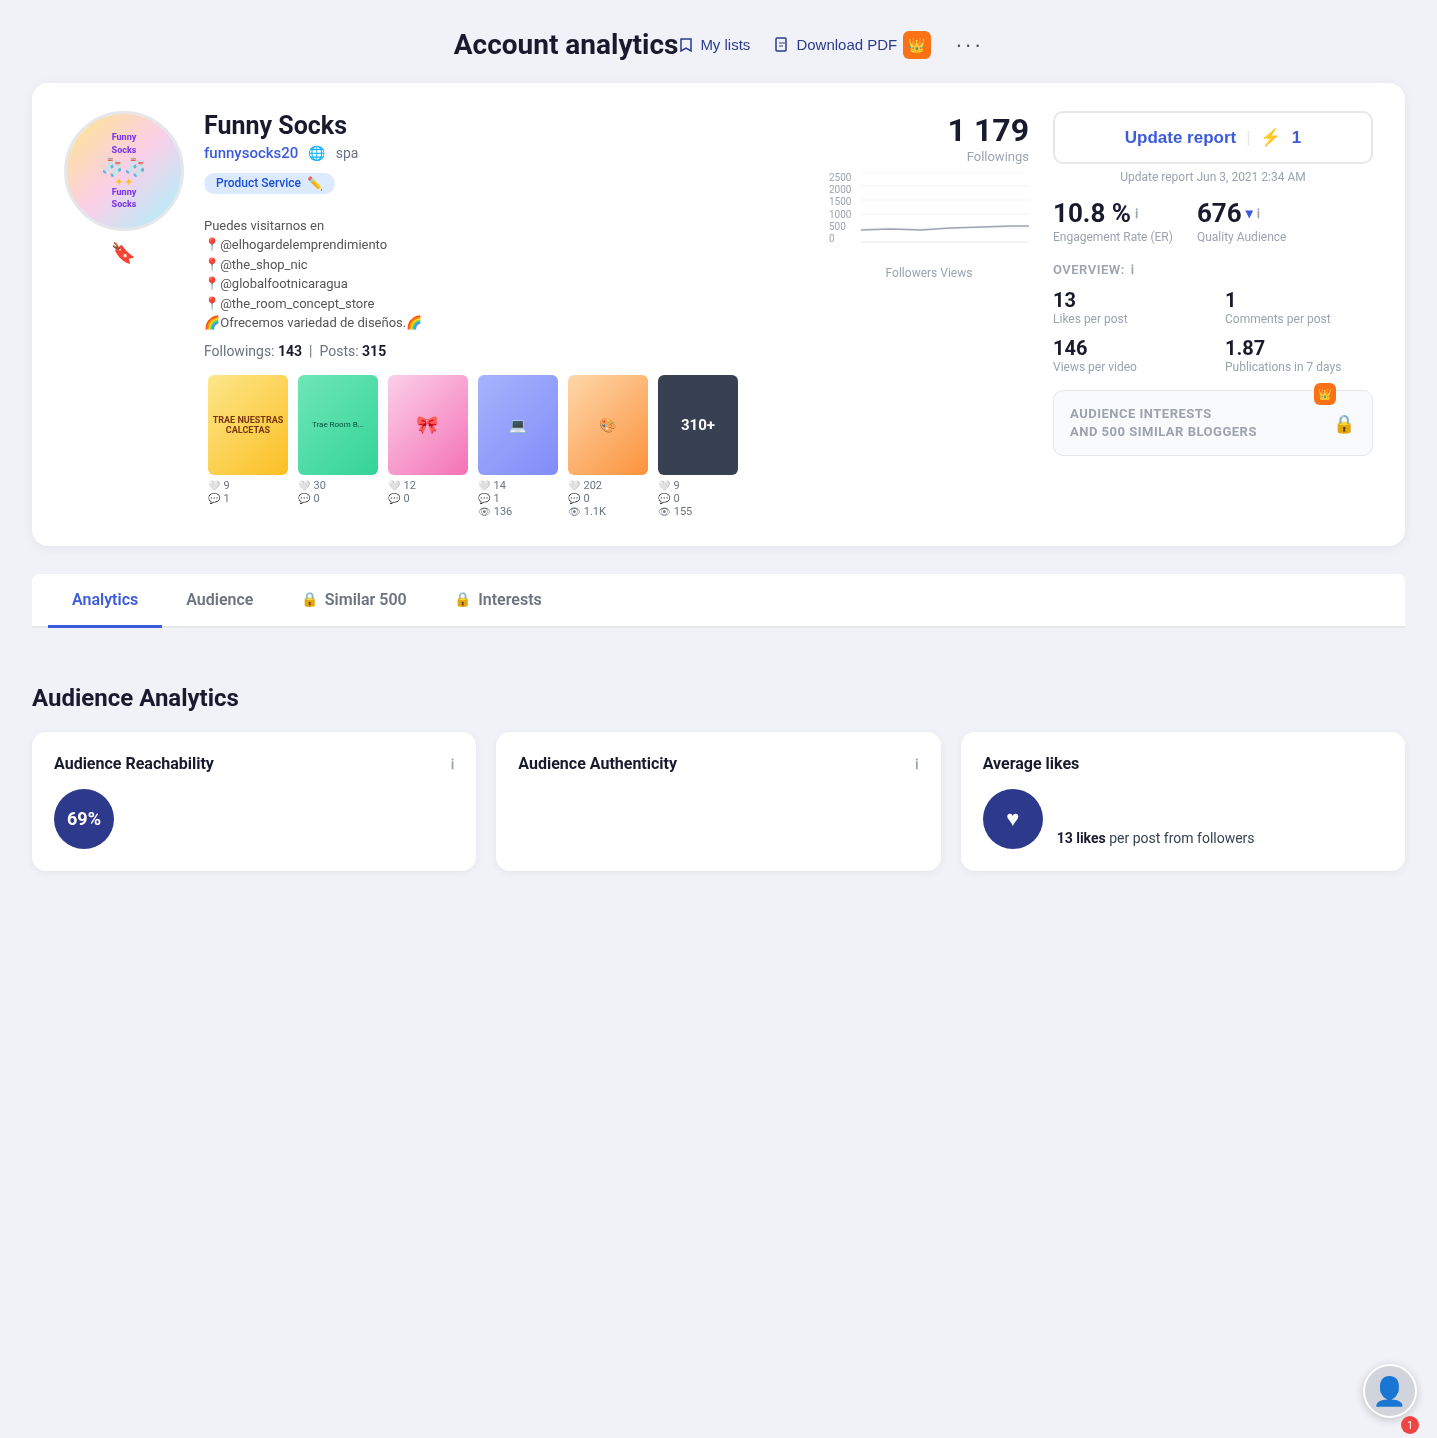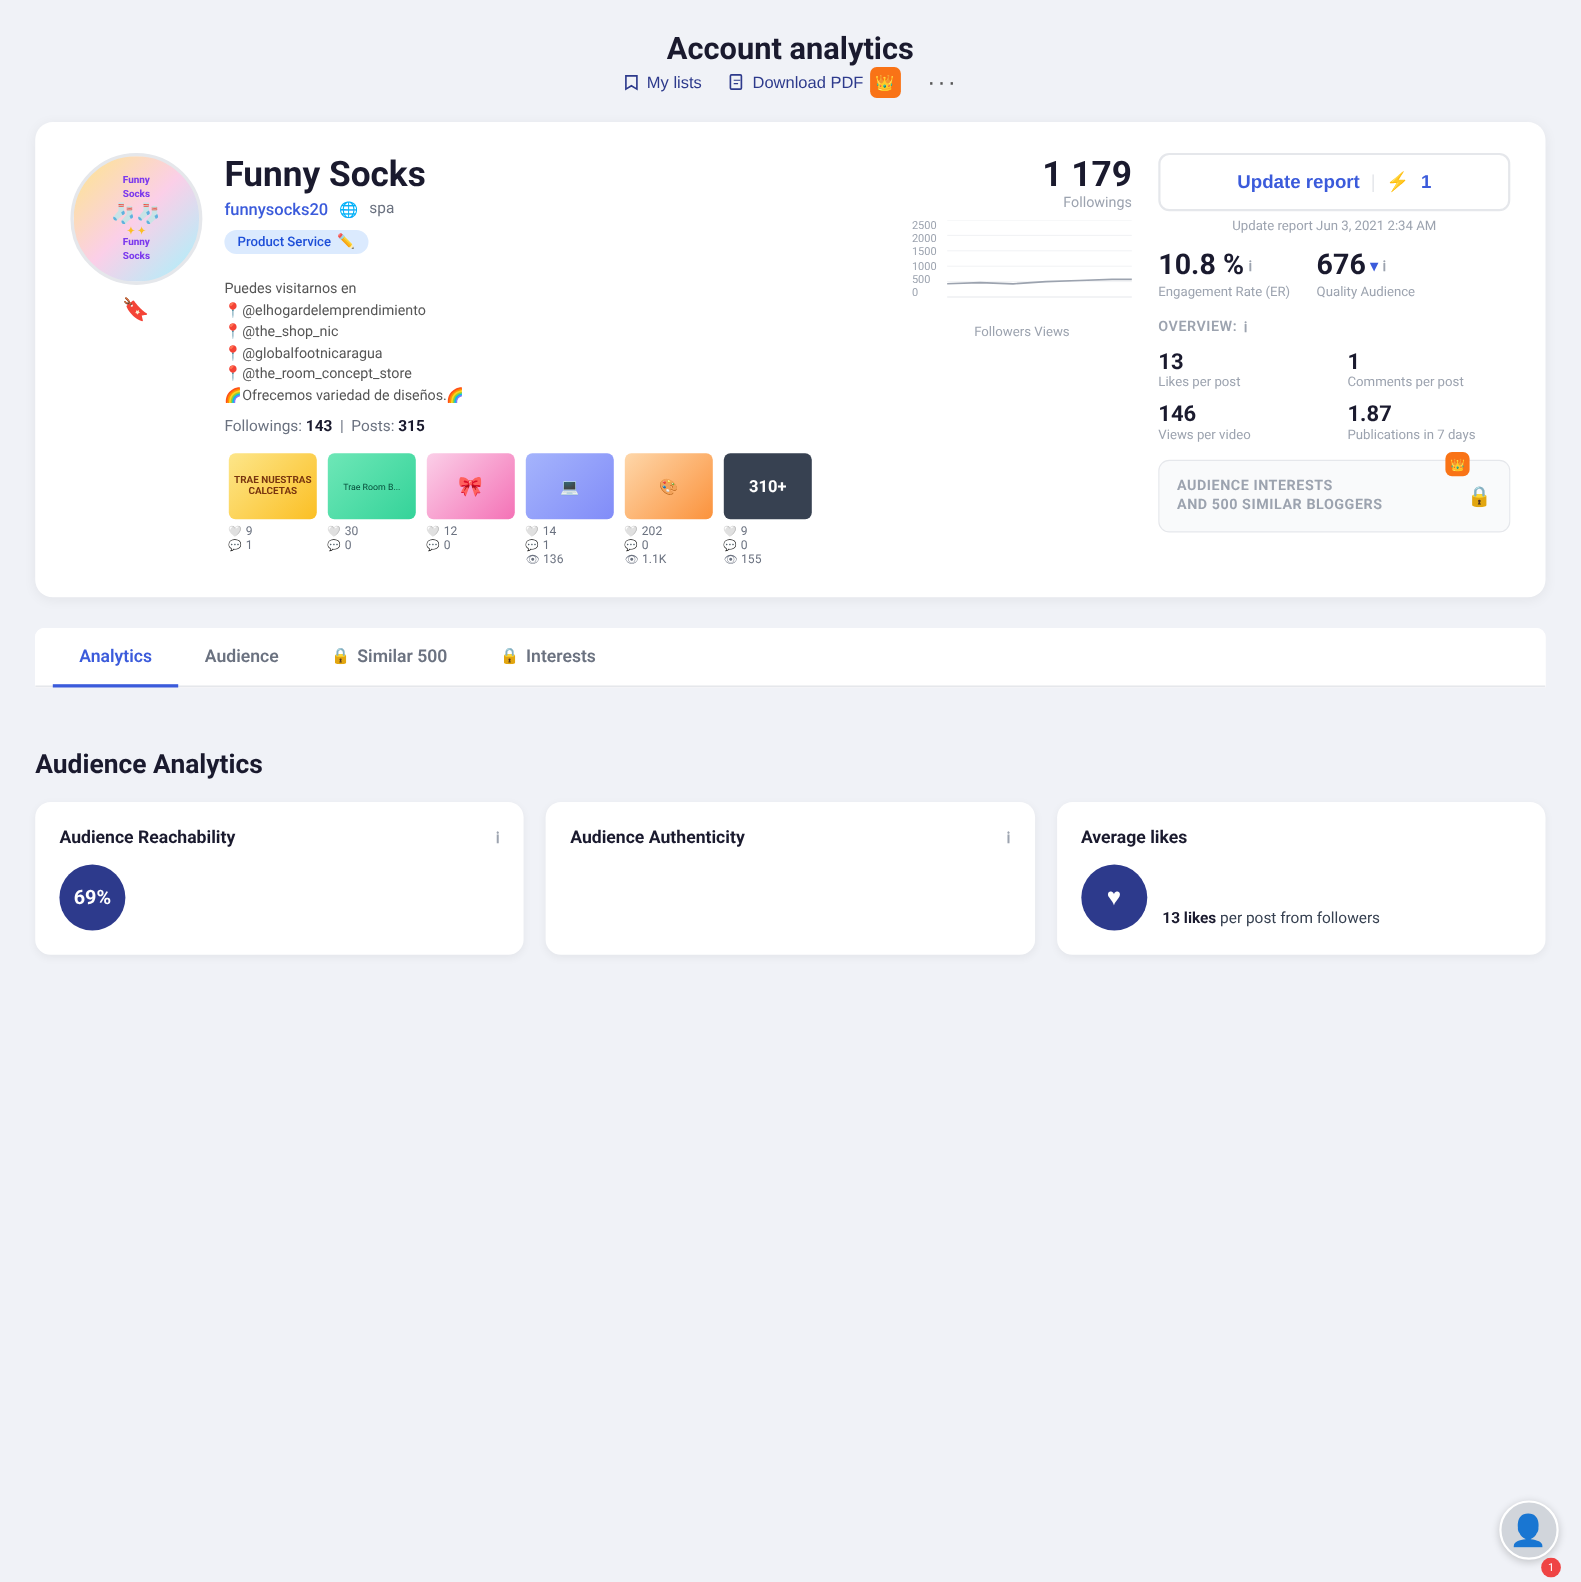--- a/index.html
+++ b/index.html
@@ -12,21 +12,20 @@
     }
     .page-wrapper {
       padding: 28px 32px;
     }
     
     .top-header {
       display: flex;
       align-items: center;
       justify-content: center;
       margin-bottom: 22px;
-      flex-direction: column;
     }
     .page-title {
       font-size: 28px;
       font-weight: 700;
       color: #1a1a2e;
     }
     .header-actions {
       display: flex;
       align-items: center;
       gap: 24px;
@@ -95,21 +94,21 @@
     }
     .bookmark-icon {
       color: #9ca3af;
       font-size: 20px;
       cursor: pointer;
     }
     .profile-info {
       flex: 1;
     }
     .profile-name {
-      font-size: 32px;
+      font-size: 25px;
       font-weight: 700;
       color: #1a1a2e;
       margin-bottom: 4px;
     }
     .profile-handle-row {
       display: flex;
       align-items: center;
       gap: 10px;
       margin-bottom: 10px;
     }
@@ -311,21 +310,21 @@
 
     
     .posts-row {
       display: flex;
       gap: 10px;
       margin-top: 16px;
       margin-left: 144px;
     }
     .post-thumb {
       width: 80px;
-      height: 60px;
+      height: 100px;
       border-radius: 6px;
       background: #e5e7eb;
       display: flex;
       align-items: center;
       justify-content: center;
       font-size: 11px;
       color: #6b7280;
       overflow: hidden;
       position: relative;
     }

